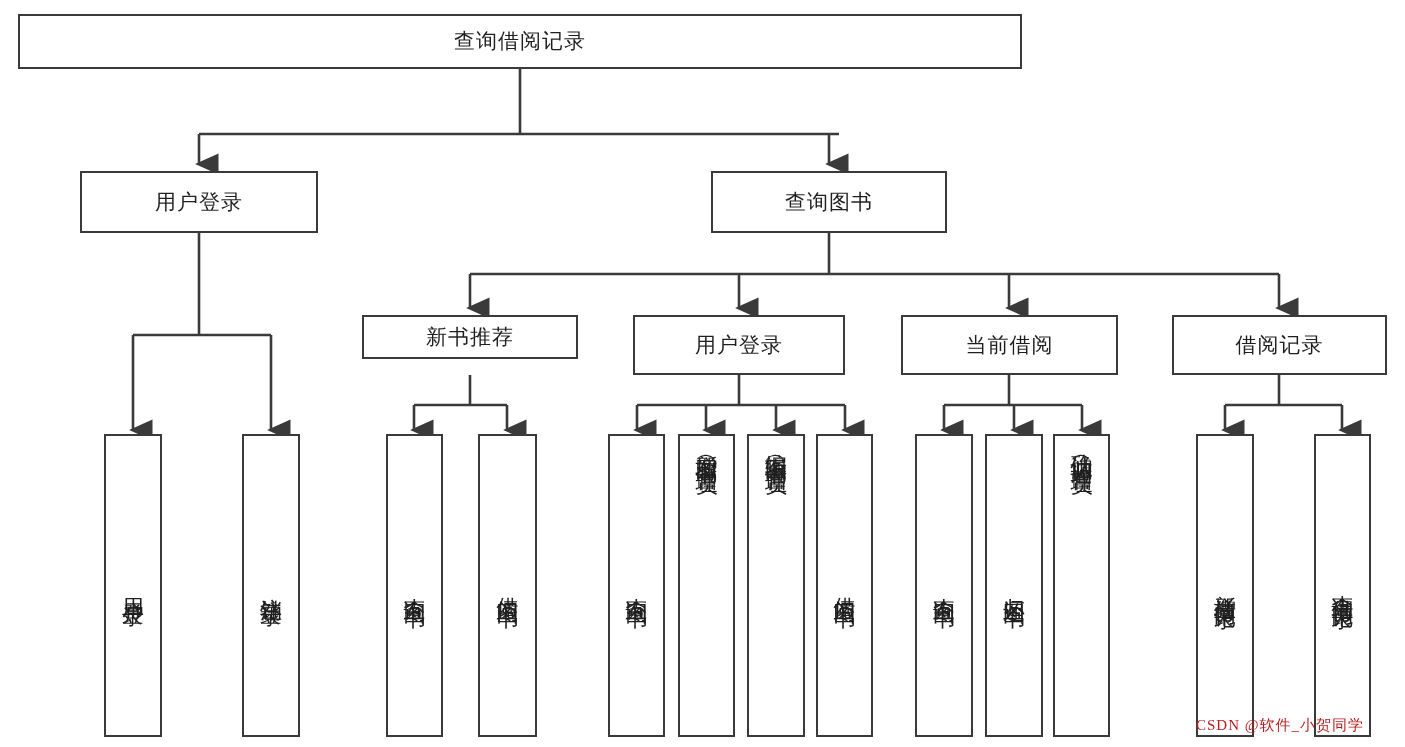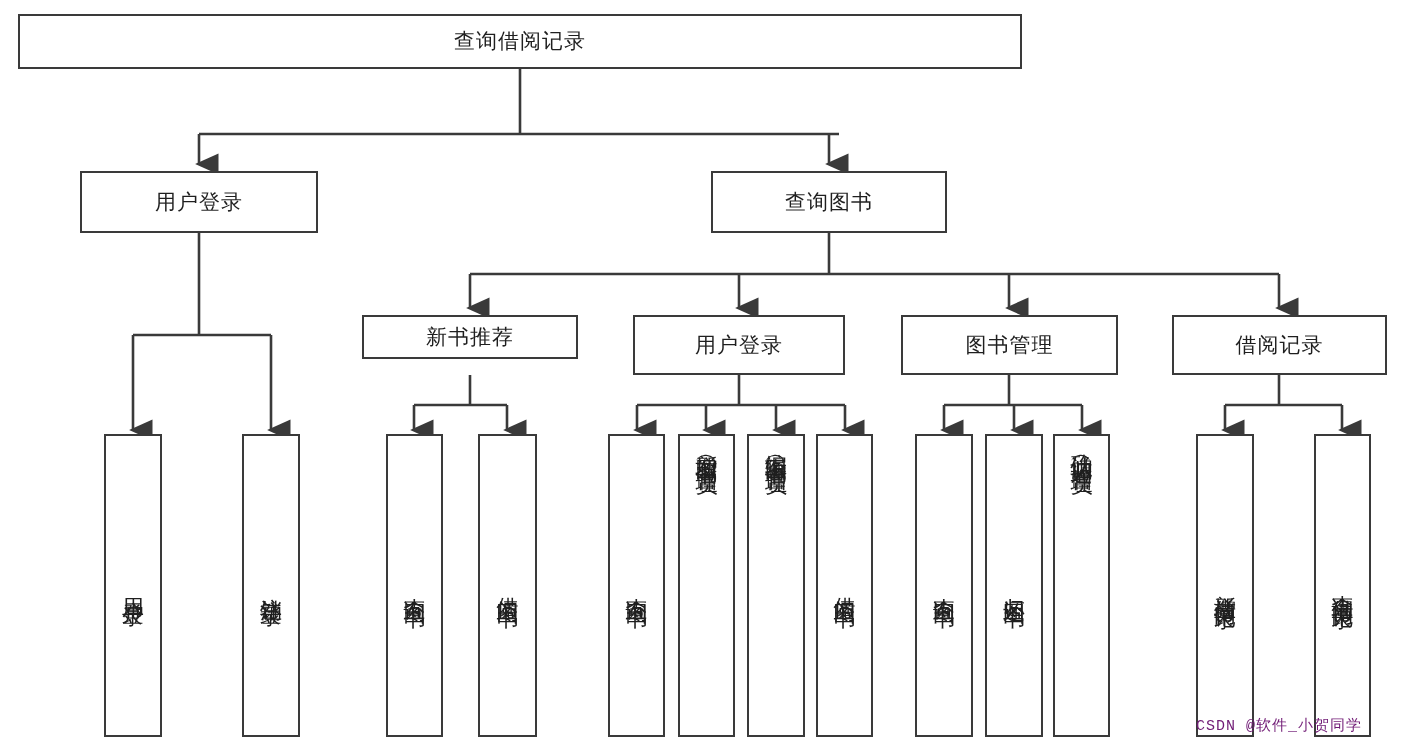--- a/index.html
+++ b/index.html
@@ -52,25 +52,25 @@
     font-size:22px;
     line-height:1;
     margin:0 auto;
   }
   .node.vertical.mid{
     align-items:center;
   }
   .watermark{
     position:absolute;
     font-size:15px;
-    color:#701a75;
+    color:#b91c1c;
     letter-spacing:1px;
     z-index:5;
     white-space:nowrap;
-    font-family:Liberation Mono, monospace;
+    font-family:Liberation Serif, serif;
   }
 </style>
 </head>
 <body>
 
 <div id="canvas">
 
   <svg id="wires" viewBox="0 0 1405 747" width="1405" height="747">
     <defs>
       <marker id="arrow" viewBox="0 0 12 12" refX="6" refY="10" markerWidth="9" markerHeight="9" orient="auto-start-reverse">
@@ -136,21 +136,21 @@
 
   <div class="node" style="left:362px; top:315px; width:216px; height:44px;">
     <span class="label">新书推荐</span>
   </div>
 
   <div class="node" style="left:633px; top:315px; width:212px; height:60px;">
     <span class="label">用户登录</span>
   </div>
 
   <div class="node" style="left:901px; top:315px; width:217px; height:60px;">
-    <span class="label">图书管理</span>
+    <span class="label">当前借阅</span>
   </div>
 
   <div class="node" style="left:1172px; top:315px; width:215px; height:60px;">
     <span class="label">借阅记录</span>
   </div>
 
   <div class="node vertical mid" style="left:104px; top:434px; width:58px; height:303px;">
     <span class="label">用户登录</span>
   </div>
 

